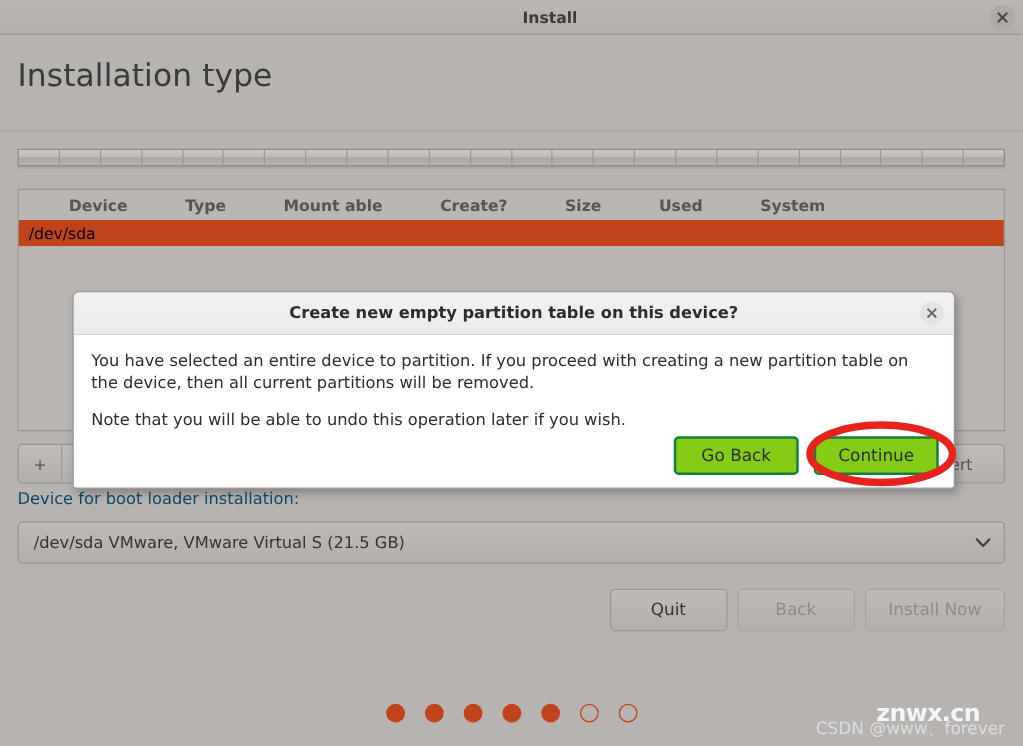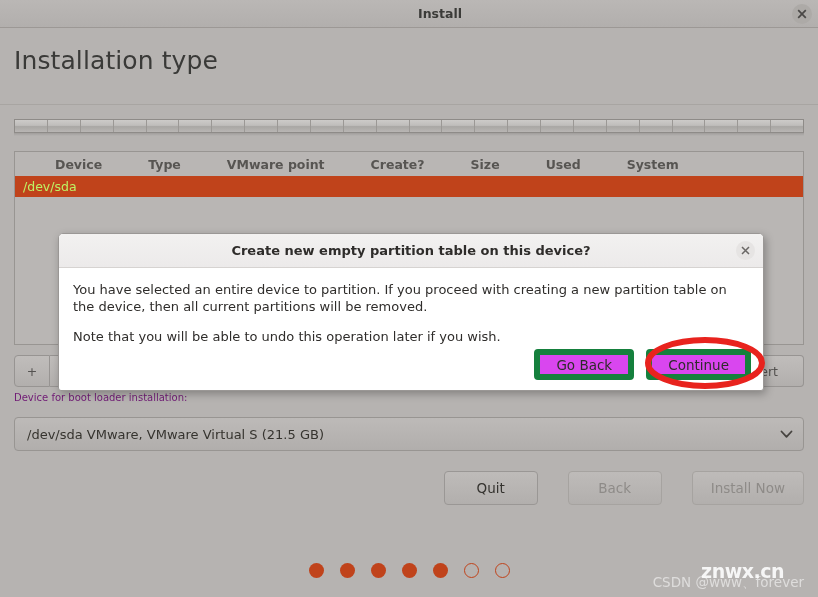--- a/index.html
+++ b/index.html
@@ -117,21 +117,21 @@
     height: 21px;
     background: #c0431b;
     display: flex;
     align-items: center;
     padding-left: 8px;
     box-sizing: border-box;
     cursor: pointer;
   }
   #table-row-sda .cell {
     font-size: 12.5px;
-    color: #bef264;
+    color: #000000;
     white-space: nowrap;
   }
   #table-body-empty {
     height: 146px;
     background: #b9b6b4;
   }
 
   
   #table-toolbar {
     position: absolute;
@@ -155,22 +155,22 @@
   #tb-add { width: 36px; border-radius: 4px 0 0 4px; }
   #tb-remove { width: 36px; border-radius: 0; border-left: none; }
   #tb-change { width: 86px; border-radius: 0; border-left: none; }
   #tb-newtable { flex: 1 1 auto; border-radius: 0; border-left: none; }
   #tb-revert { width: 92px; border-radius: 0 4px 4px 0; border-left: none; }
 
   
   #bootloader-label {
     position: absolute;
     left: 14px; top: 392px;
-    font-size: 10px;
-    color: #701a75;
+    font-size: 13px;
+    color: #0c4a6e;
   }
   #bootloader-select {
     position: absolute;
     left: 14px; top: 417px;
     width: 790px; height: 34px;
     background: linear-gradient(to bottom, #bdbab8 0%, #b1aeac 100%);
     border: 1px solid #989592;
     border-radius: 4px;
     box-sizing: border-box;
     display: flex;
@@ -190,21 +190,21 @@
     display: flex;
     align-items: center;
     justify-content: center;
   }
 
   
   #bottom-actions {
     position: absolute;
     right: 14px; top: 471px;
     display: flex;
-    gap: 30px;
+    gap: 8px;
   }
   .action-btn {
     height: 34px;
     min-width: 94px;
     padding: 0 18px;
     background: linear-gradient(to bottom, #bebbb9 0%, #b2afad 100%);
     border: 1px solid #9a9795;
     border-radius: 4px;
     font-size: 13.5px;
     color: #35332f;
@@ -309,22 +309,22 @@
   #modal-buttons {
     position: absolute;
     right: 12px; bottom: 10px;
     display: flex;
     gap: 12px;
   }
   .modal-btn {
     height: 31px;
     min-width: 100px;
     padding: 0 16px;
-    background: #d946ef;
-    border: 6px solid #15803d;
+    background: #84cc16;
+    border: 2px solid #15803d;
     border-radius: 4px;
     font-size: 13.5px;
     color: #2e2c2a;
     display: flex;
     align-items: center;
     justify-content: center;
     box-sizing: border-box;
     cursor: pointer;
   }
 
@@ -376,21 +376,21 @@
     <div class="seg"></div>
     <div class="seg"></div>
     <div class="seg"></div>
   </div>
 <div id="partition-bar-shadow"></div>
 
 <div id="partition-table">
   <div id="table-header">
     <span class="col">Device</span>
     <span class="col">Type</span>
-    <span class="col">VMware point</span>
+    <span class="col">Mount able</span>
     <span class="col">Create?</span>
     <span class="col">Size</span>
     <span class="col">Used</span>
     <span class="col">System</span>
   </div>
   <div id="table-row-sda">
     <span class="cell">/dev/sda</span>
   </div>
   <div id="table-body-empty"></div>
 </div>

